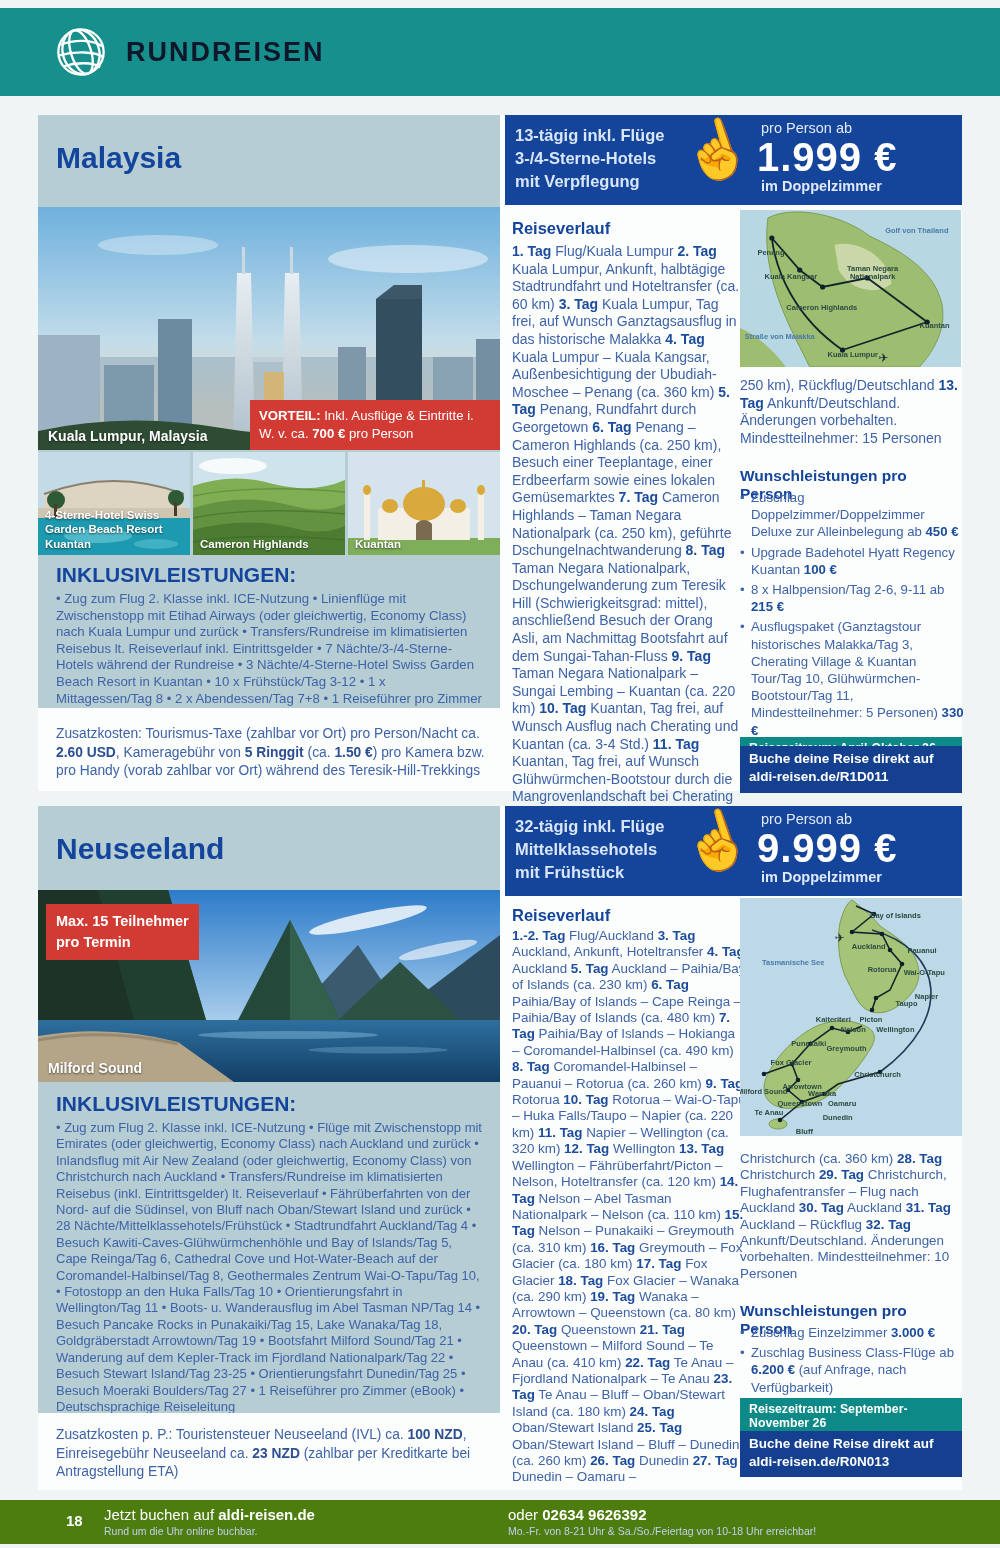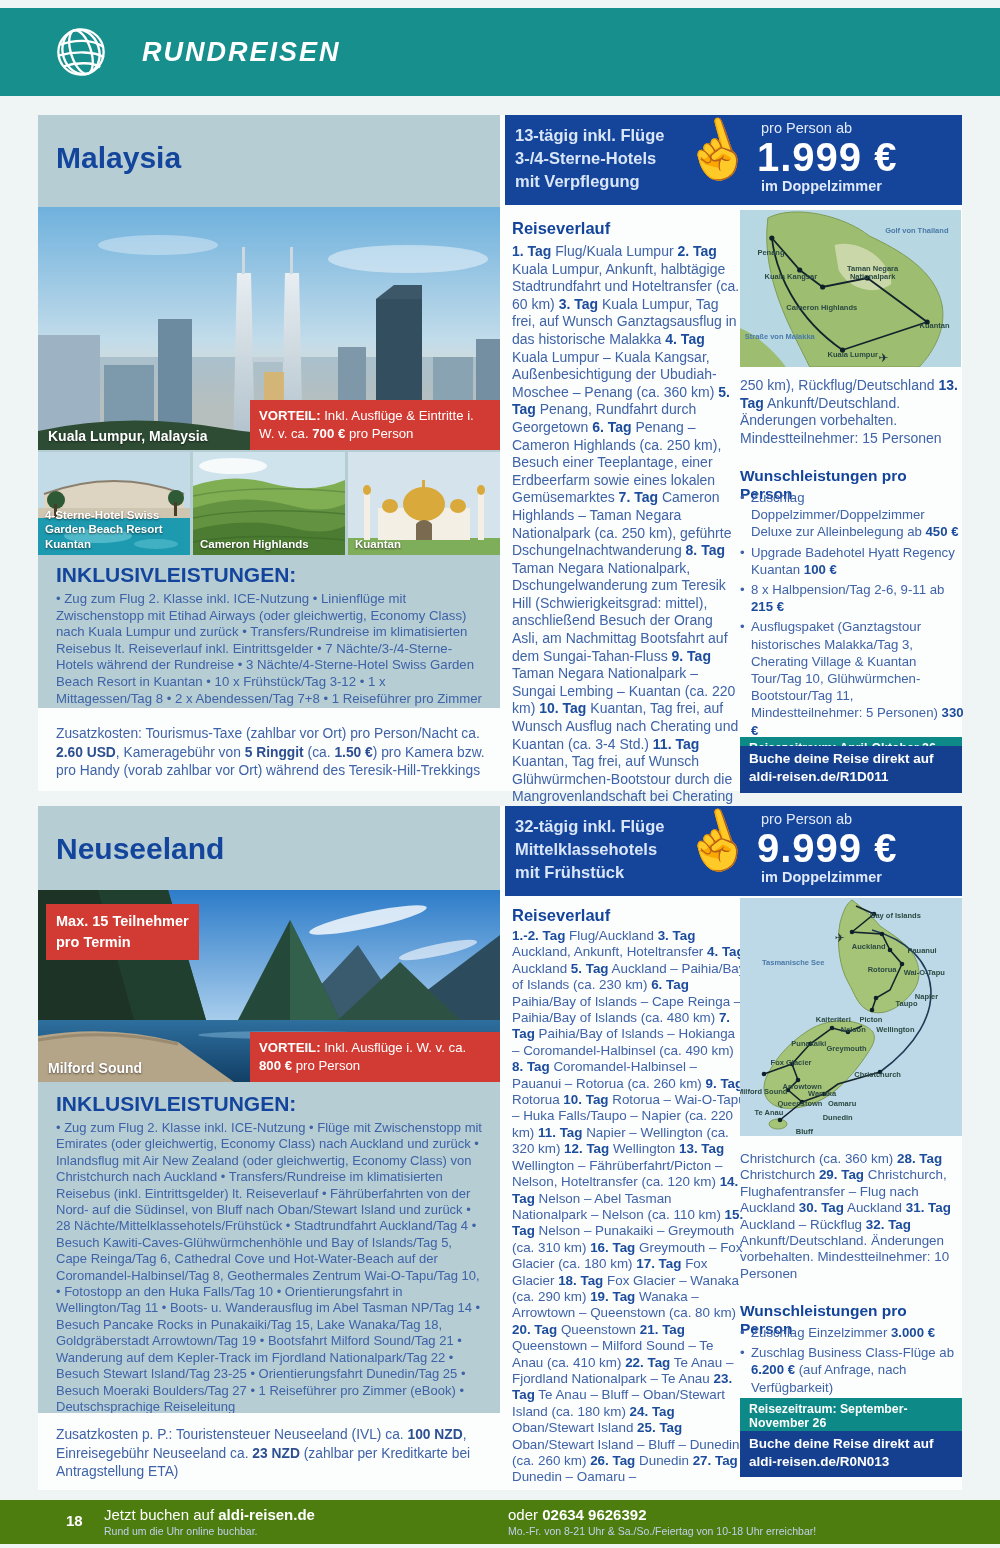--- a/index.html
+++ b/index.html
@@ -4,21 +4,21 @@
 <style>
   html,body{margin:0;padding:0;background:#e7f0ef;}
   .page{position:relative;width:1000px;height:1548px;background:#eef5f4;overflow:hidden;
         font-family:"Liberation Sans",sans-serif;color:#3e63a8;}
   .abs{position:absolute;}
 
   
   .topbar{position:absolute;left:0;top:8px;width:1000px;height:88px;background:#178f8d;
           display:flex;align-items:center;}
   .topbar .globe{margin-left:52px;width:58px;height:58px;}
-  .topbar .brand{margin-left:32px;color:#ffffff;font-size:27px;font-weight:bold;letter-spacing:2px;font-style:italic;}
+  .topbar .brand{margin-left:16px;color:#0f172a;font-size:27px;font-weight:bold;letter-spacing:2px;}
 
   
   .card{position:absolute;left:38px;width:924px;background:#fcfdfd;}
   .card1{top:115px;height:676px;}
   .card2{top:806px;height:684px;}
   .panel{position:absolute;left:0;top:0;width:462px;background:#b6cdd3;}
   .card1 .panel{height:593px;}
   .card2 .panel{height:607px;}
   .dest-title{position:absolute;left:18px;top:26px;margin:0;font-size:30px;font-weight:bold;color:#14459c;}
 
@@ -301,21 +301,20 @@
         <ellipse cx="250" cy="145" rx="90" ry="4" fill="#7fb6d8" opacity=".5"></ellipse>
         <ellipse cx="340" cy="160" rx="70" ry="3.5" fill="#7fb6d8" opacity=".35"></ellipse>
         <path d="M0 192 L0 146 Q70 134 140 152 L196 192 Z" fill="#b4a488"></path>
         <path d="M0 150 Q70 138 140 154" stroke="#8e8066" stroke-width="3" fill="none" opacity=".7"></path>
       </svg>
       <div class="badge maxbadge">
         <div>Max. 15 Teilnehmer</div>
         <div>pro Termin</div>
       </div>
       <span class="hero-caption">Milford Sound</span>
-      <div class="badge vorteil"><b>VORTEIL:</b> Inkl. Ausflüge i. W. v. ca. <b>800 €</b> pro Person</div>
     </div>
 
     <div class="incl">
       <h3>INKLUSIVLEISTUNGEN:</h3>
       <p>• Zug zum Flug 2. Klasse inkl. ICE-Nutzung • Flüge mit Zwischenstopp mit Emirates (oder gleichwertig, Economy Class) nach Auckland und zurück • Inlandsflug mit Air New Zealand (oder gleichwertig, Economy Class) von Christchurch nach Auckland • Transfers/Rundreise im klimatisierten Reisebus (inkl. Eintrittsgelder) lt. Reiseverlauf • Fährüberfahrten von der Nord- auf die Südinsel, von Bluff nach Oban/Stewart Island und zurück • 28 Nächte/Mittelklassehotels/Frühstück • Stadtrundfahrt Auckland/Tag 4 • Besuch Kawiti-Caves-Glühwürmchenhöhle und Bay of Islands/Tag 5, Cape Reinga/Tag 6, Cathedral Cove und Hot-Water-Beach auf der Coromandel-Halbinsel/Tag 8, Geothermales Zentrum Wai-O-Tapu/Tag 10, • Fotostopp an den Huka Falls/Tag 10 • Orientierungsfahrt in Wellington/Tag 11 • Boots- u. Wanderausflug im Abel Tasman NP/Tag 14 • Besuch Pancake Rocks in Punakaiki/Tag 15, Lake Wanaka/Tag 18, Goldgräberstadt Arrowtown/Tag 19 • Bootsfahrt Milford Sound/Tag 21 • Wanderung auf dem Kepler-Track im Fjordland Nationalpark/Tag 22 • Besuch Stewart Island/Tag 23-25 • Orientierungsfahrt Dunedin/Tag 25 • Besuch Moeraki Boulders/Tag 27 • 1 Reiseführer pro Zimmer (eBook) • Deutschsprachige Reiseleitung</p>
     </div>
 
     <p class="zusatz">Zusatzkosten p. P.: Touristensteuer Neuseeland (IVL) ca. <b>100 NZD</b>, Einreisegebühr Neuseeland ca. <b>23 NZD</b> (zahlbar per Kreditkarte bei Antragstellung ETA)</p>
 
     <div class="banner">

